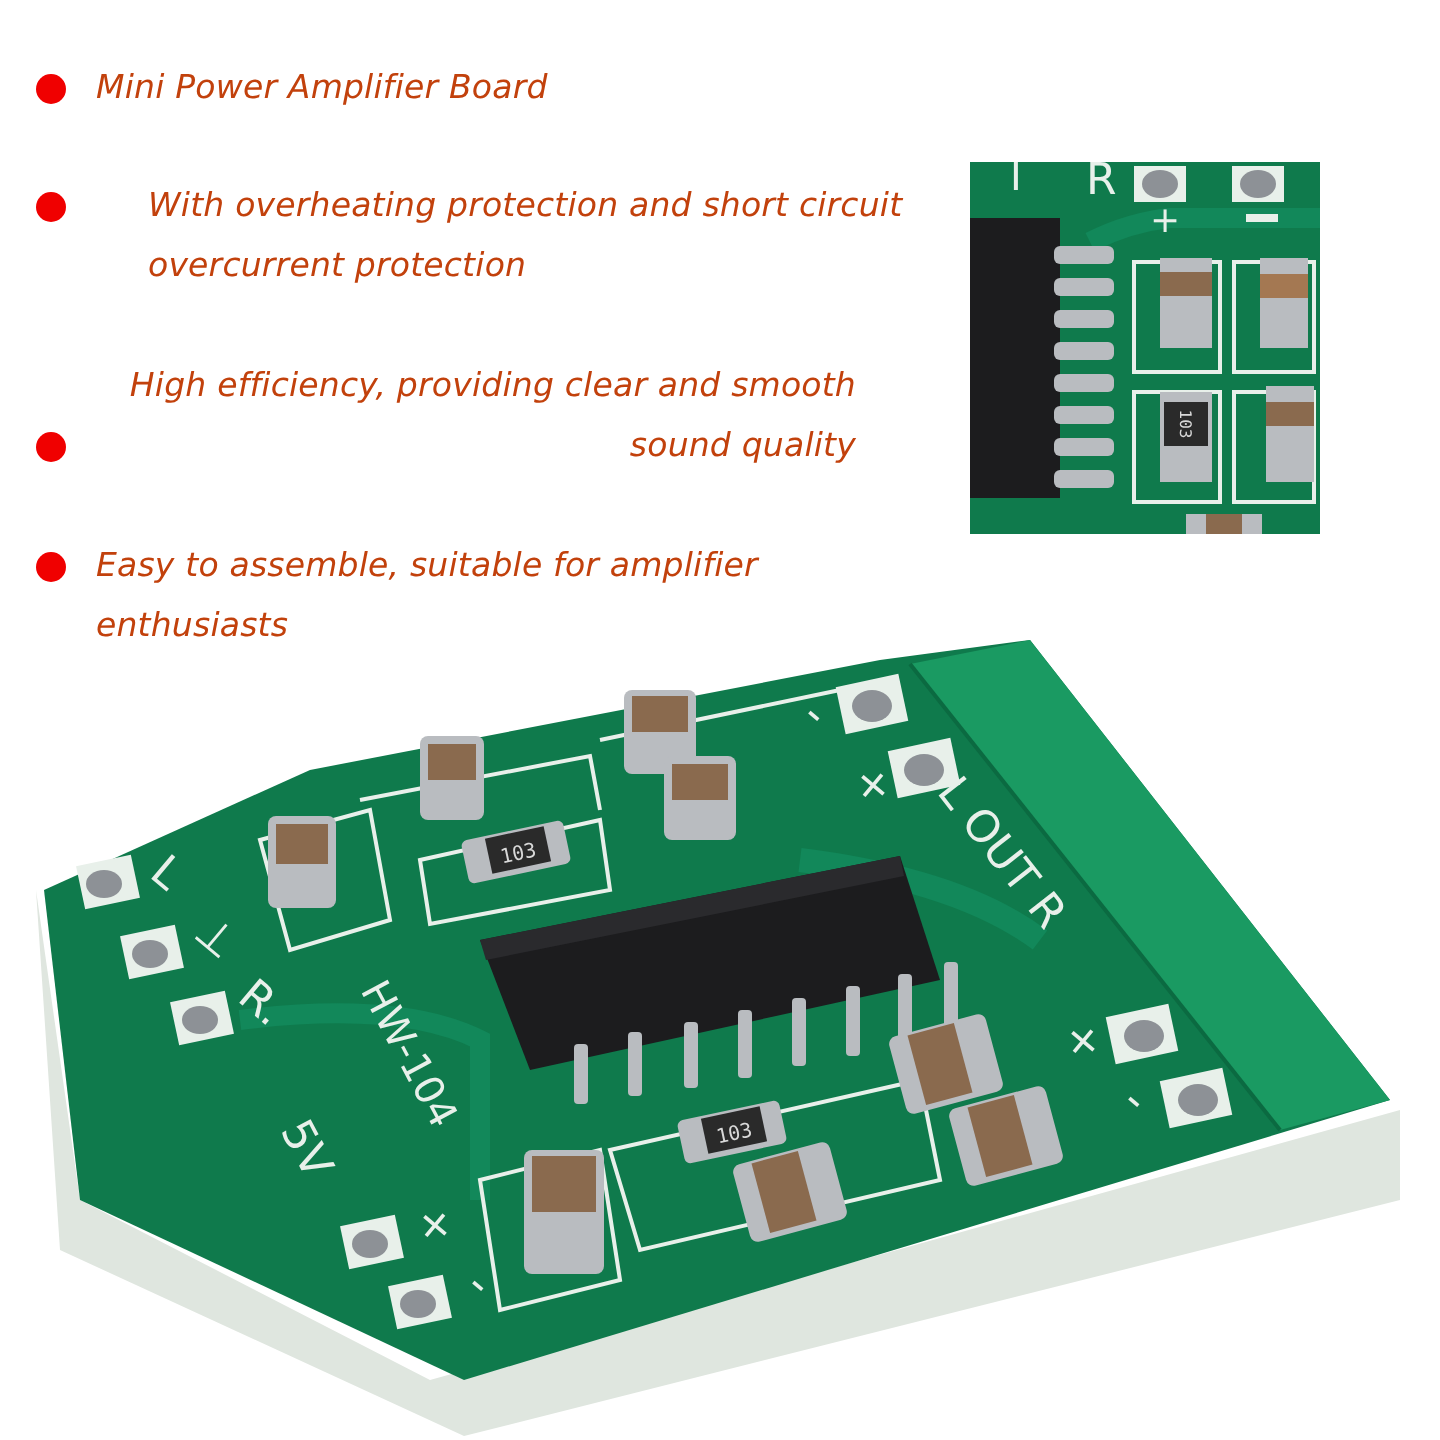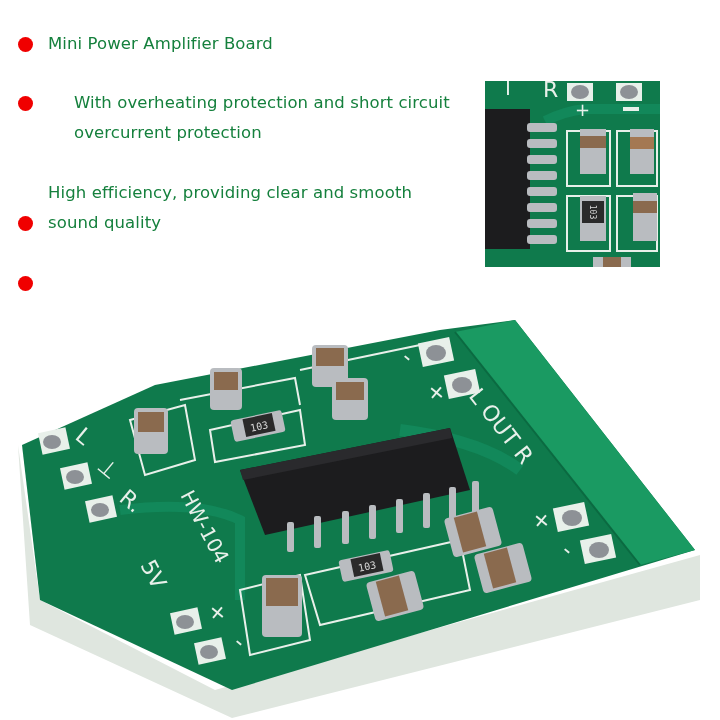--- a/index.html
+++ b/index.html
@@ -3,21 +3,21 @@
 <meta charset="utf-8">
 <style>
   html, body { margin: 0; padding: 0; }
   body {
     width: 720px; height: 720px; overflow: hidden; background: #ffffff;
     position: relative;
     font-family: "DejaVu Sans", "Liberation Sans", sans-serif;
   }
   .feature {
     position: absolute; left: 0; width: 440px;
-    color: #15803d; font-size: 16.5px; line-height: 30px; letter-spacing: 0.1px;
+    color: #c2410c; font-size: 16.5px; line-height: 30px; letter-spacing: 0.1px; font-style: italic;
   }
   .feature .dot {
     position: absolute; left: 18px; width: 15px; height: 15px;
     border-radius: 50%; background: #f00000;
   }
   .feature .txt { position: absolute; left: 48px; width: 380px; }
   .inset {
     position: absolute; left: 485px; top: 81px; width: 175px; height: 186px;
     overflow: hidden; background: #0f7a4c;
   }
@@ -31,25 +31,26 @@
   <span class="txt" style="top:0;">Mini Power Amplifier Board</span>
 </div>
 
 <div class="feature" style="top:88px;height:60px;">
   <span class="dot" style="top:8px;"></span>
   <span class="txt" style="top:0;margin-left:26px;">With overheating protection and short circuit overcurrent protection</span>
 </div>
 
 <div class="feature" style="top:178px;height:60px;">
   <span class="dot" style="top:38px;"></span>
-  <span class="txt" style="top:0;">High efficiency, providing clear and smooth sound quality</span>
+  <span class="txt" style="top:0;text-align:right;">High efficiency, providing clear and smooth sound quality</span>
 </div>
 
 <div class="feature" style="top:268px;height:60px;">
   <span class="dot" style="top:8px;"></span>
+  <span class="txt" style="top:0;">Easy to assemble, suitable for amplifier enthusiasts</span>
 </div>
 
 <div class="inset">
   <svg width="175" height="186" viewBox="0 0 175 186">
     <rect x="0" y="0" width="175" height="186" fill="#0f7a4c"></rect>
     <path d="M60 40 Q 80 30 100 28 L 175 28" stroke="#12885a" stroke-width="10" fill="none"></path>
 
     <text x="20" y="14" fill="#e8f0ea" font-size="20" font-family="DejaVu Sans, sans-serif">I</text>
     <text x="58" y="16" fill="#e8f0ea" font-size="22" font-family="DejaVu Sans, sans-serif">R</text>
     <rect x="82" y="2" width="26" height="18" fill="#e8f0ea"></rect>

